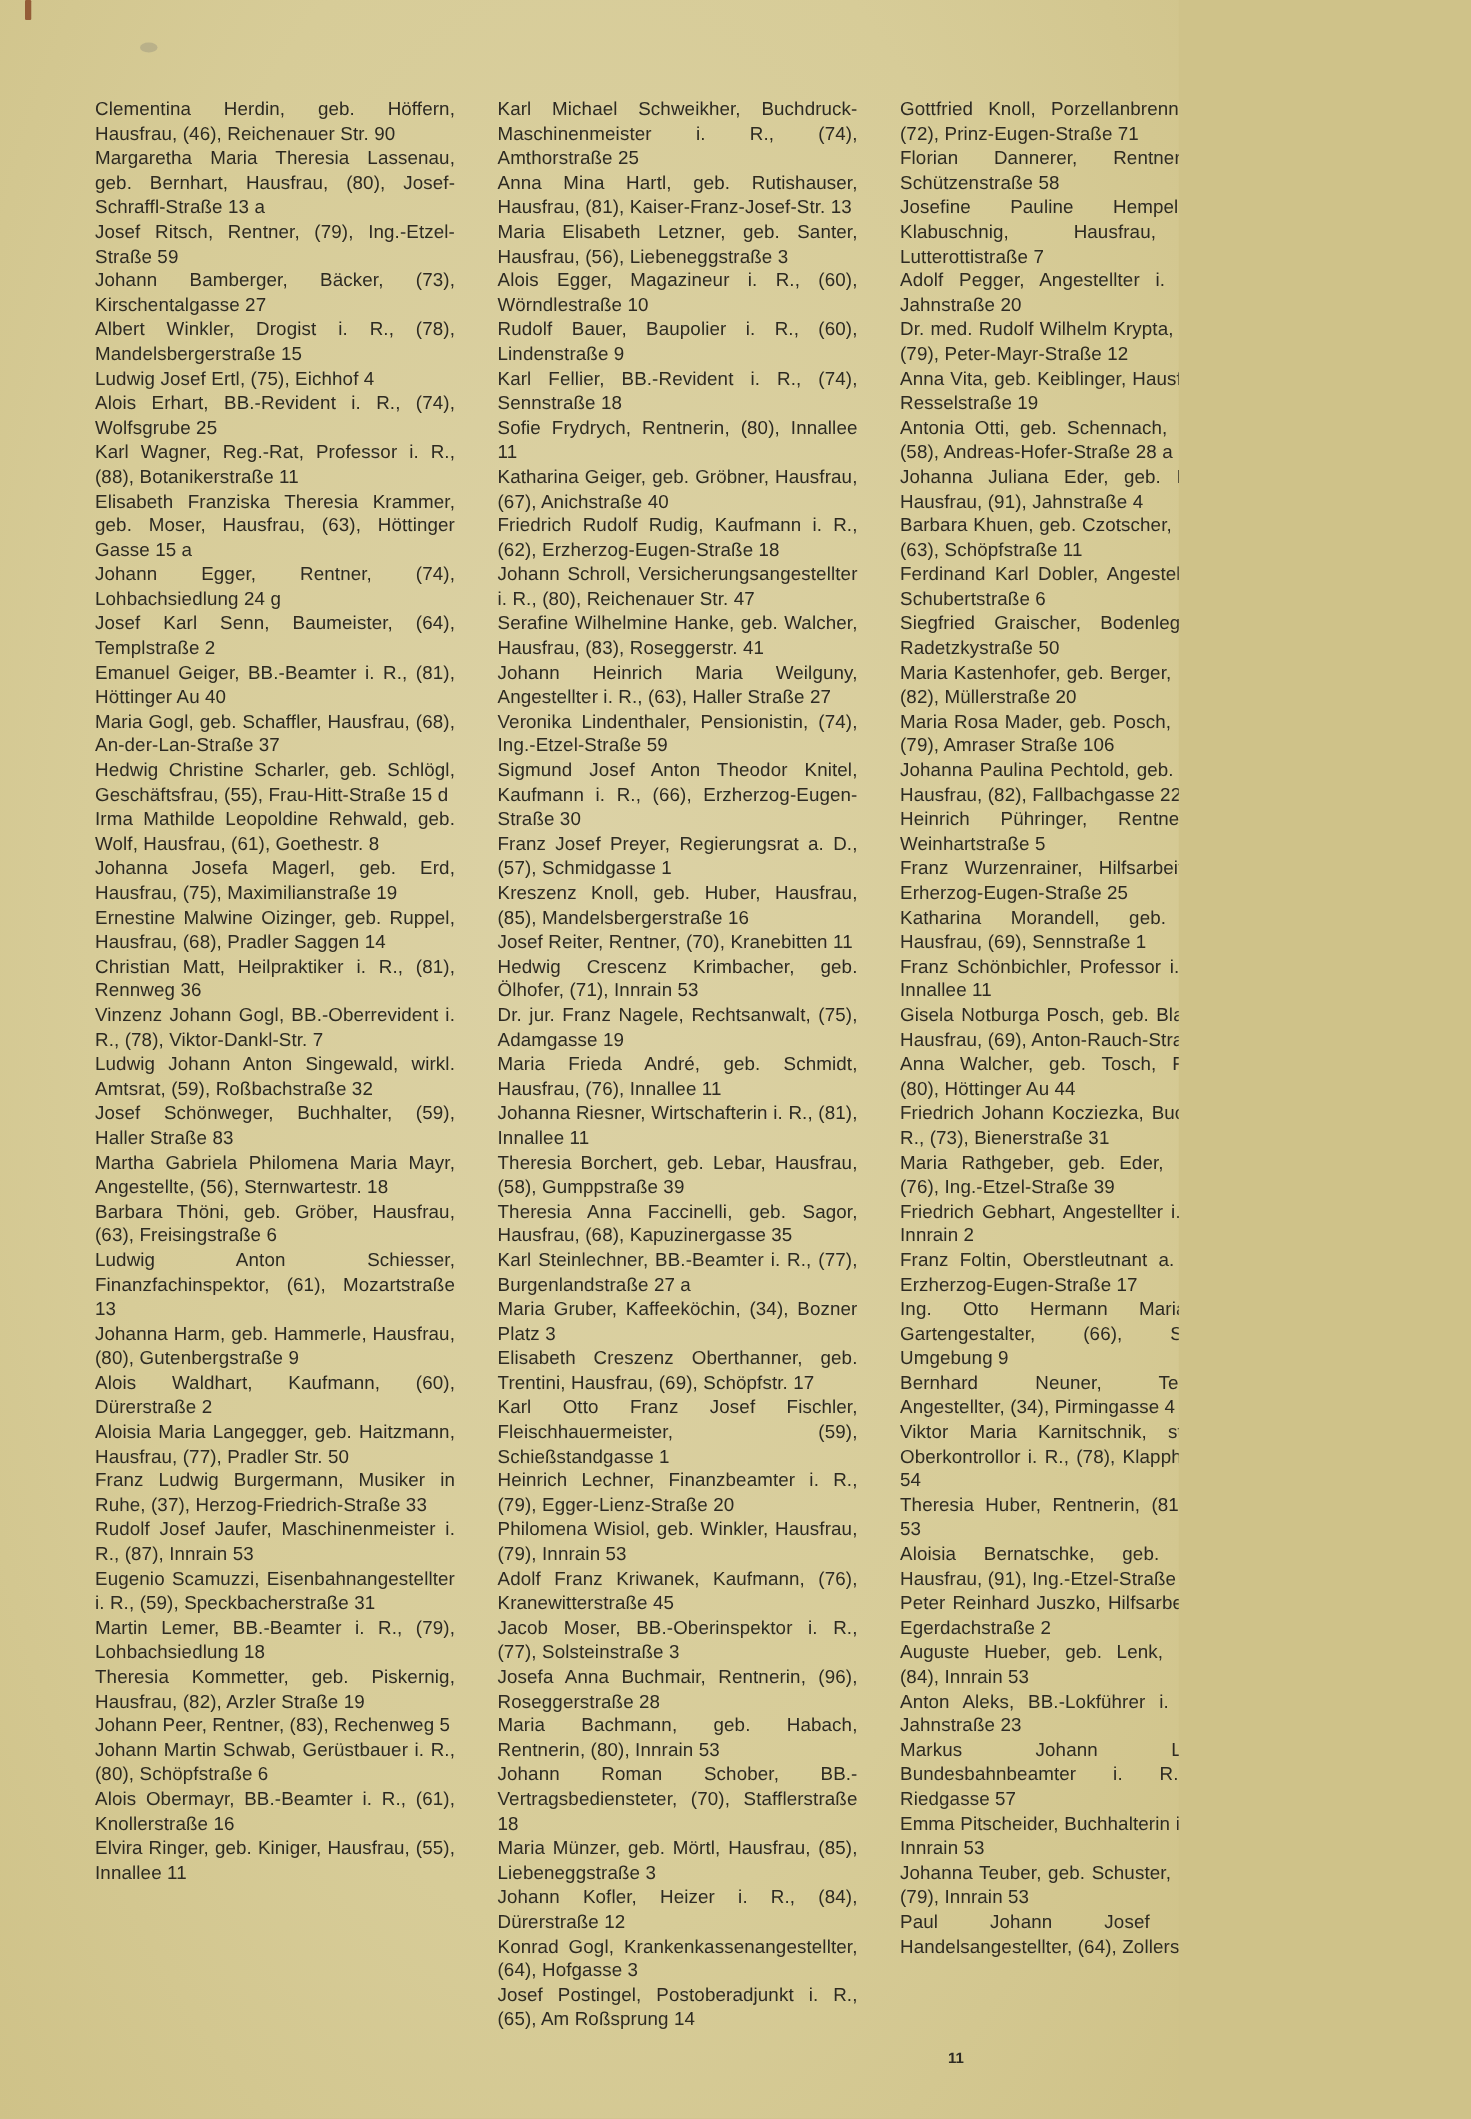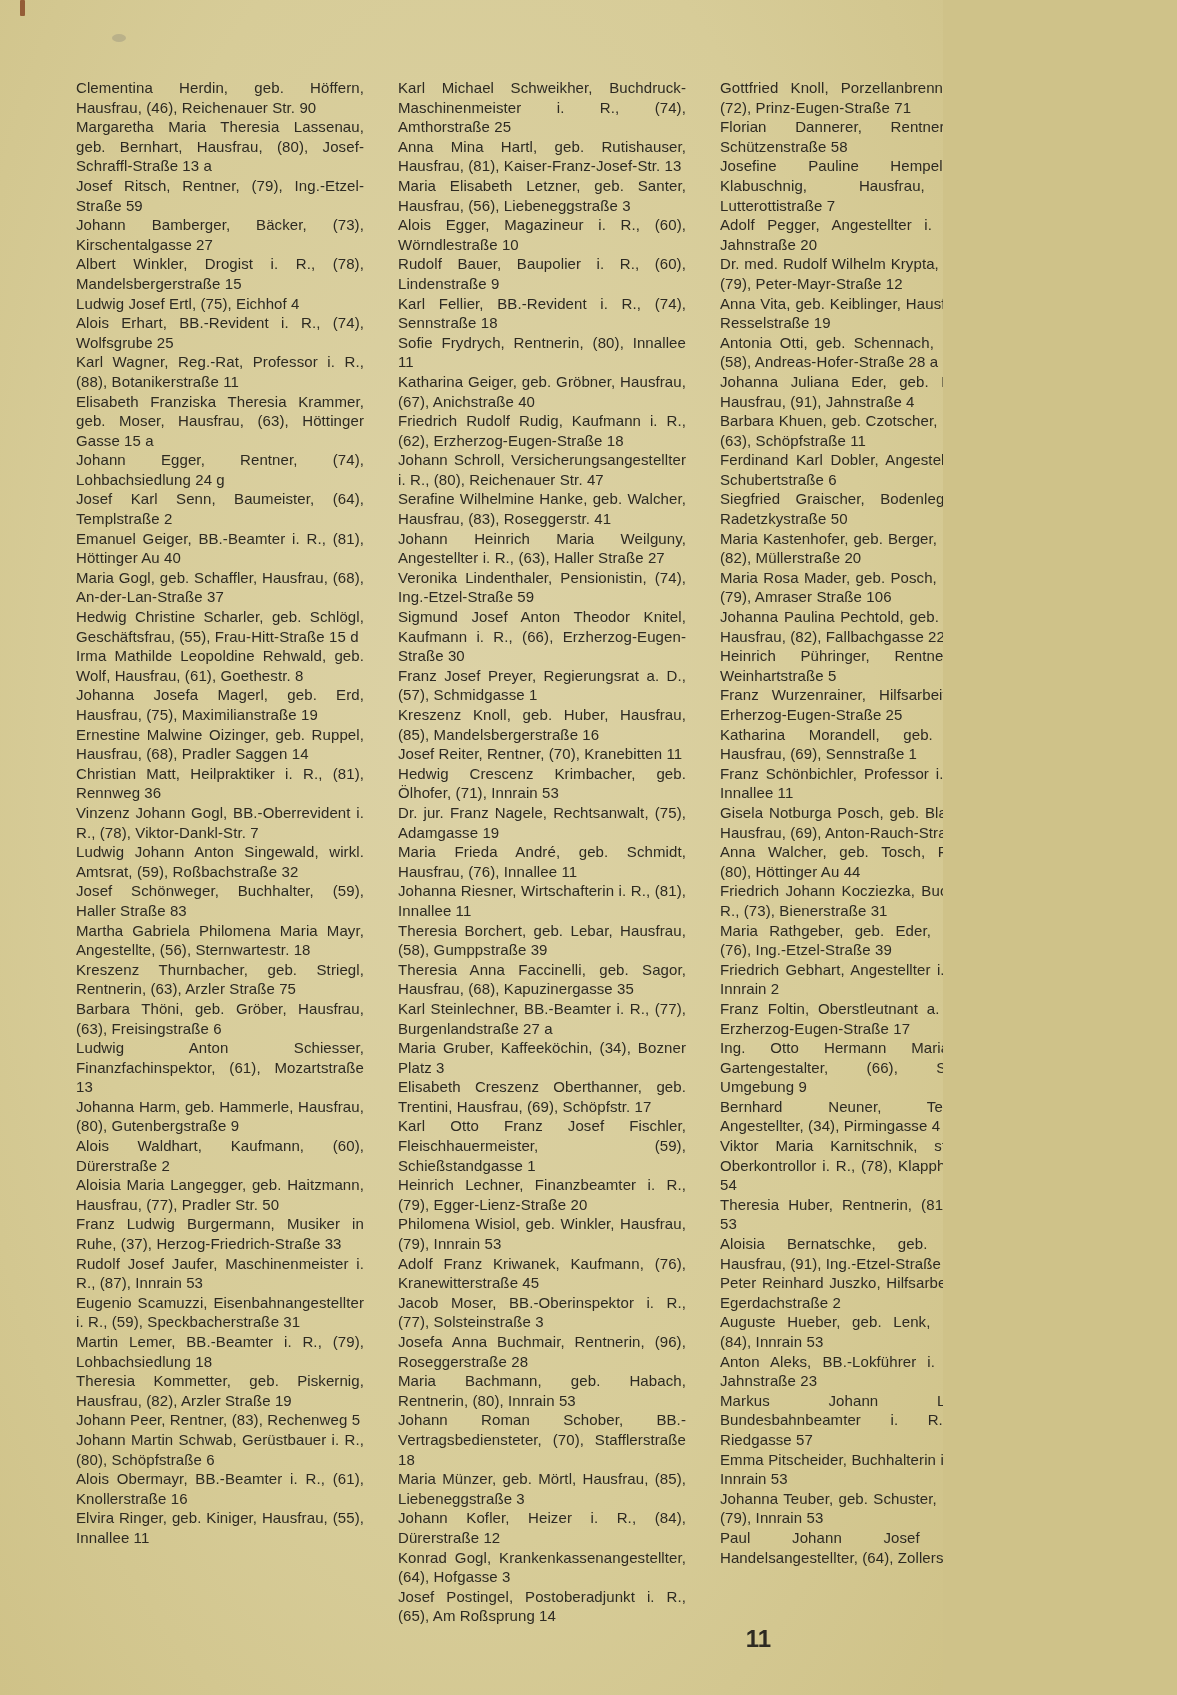--- a/index.html
+++ b/index.html
@@ -58,21 +58,21 @@
     color: #2d2a22;
     text-align: justify;
     letter-spacing: 0.1px;
     hyphens: auto;
     -webkit-hyphens: auto;
   }
   .page-number {
     position: absolute;
     right: 172px;
     bottom: 42px;
-    font-size: 24px;
+    font-size: 12px;
     font-weight: bold;
     color: #2d2a22;
   }
 </style>
 </head>
 <body>
 
 <div class="page">
   <div class="scan-mark"></div>
   <div class="scan-smudge"></div>
@@ -93,21 +93,20 @@
         <p class="entry">Maria Gogl, geb. Schaffler, Hausfrau, (68), An-der-Lan-Straße 37</p>
         <p class="entry">Hedwig Christine Scharler, geb. Schlögl, Geschäftsfrau, (55), Frau-Hitt-Straße 15 d</p>
         <p class="entry">Irma Mathilde Leopoldine Rehwald, geb. Wolf, Hausfrau, (61), Goethestr. 8</p>
         <p class="entry">Johanna Josefa Magerl, geb. Erd, Hausfrau, (75), Maximilianstraße 19</p>
         <p class="entry">Ernestine Malwine Oizinger, geb. Ruppel, Hausfrau, (68), Pradler Saggen 14</p>
         <p class="entry">Christian Matt, Heilpraktiker i. R., (81), Rennweg 36</p>
         <p class="entry">Vinzenz Johann Gogl, BB.-Oberrevident i. R., (78), Viktor-Dankl-Str. 7</p>
         <p class="entry">Ludwig Johann Anton Singewald, wirkl. Amtsrat, (59), Roßbachstraße 32</p>
         <p class="entry">Josef Schönweger, Buchhalter, (59), Haller Straße 83</p>
         <p class="entry">Martha Gabriela Philomena Maria Mayr, Angestellte, (56), Sternwartestr. 18</p>
-        <p class="entry">Kreszenz Thurnbacher, geb. Striegl, Rentnerin, (63), Arzler Straße 75</p>
         <p class="entry">Barbara Thöni, geb. Gröber, Hausfrau, (63), Freisingstraße 6</p>
         <p class="entry">Ludwig Anton Schiesser, Finanzfachinspektor, (61), Mozartstraße 13</p>
         <p class="entry">Johanna Harm, geb. Hammerle, Hausfrau, (80), Gutenbergstraße 9</p>
         <p class="entry">Alois Waldhart, Kaufmann, (60), Dürerstraße 2</p>
         <p class="entry">Aloisia Maria Langegger, geb. Haitzmann, Hausfrau, (77), Pradler Str. 50</p>
         <p class="entry">Franz Ludwig Burgermann, Musiker in Ruhe, (37), Herzog-Friedrich-Straße 33</p>
         <p class="entry">Rudolf Josef Jaufer, Maschinenmeister i. R., (87), Innrain 53</p>
         <p class="entry">Eugenio Scamuzzi, Eisenbahnangestellter i. R., (59), Speckbacherstraße 31</p>
         <p class="entry">Martin Lemer, BB.-Beamter i. R., (79), Lohbachsiedlung 18</p>
         <p class="entry">Theresia Kommetter, geb. Piskernig, Hausfrau, (82), Arzler Straße 19</p>

